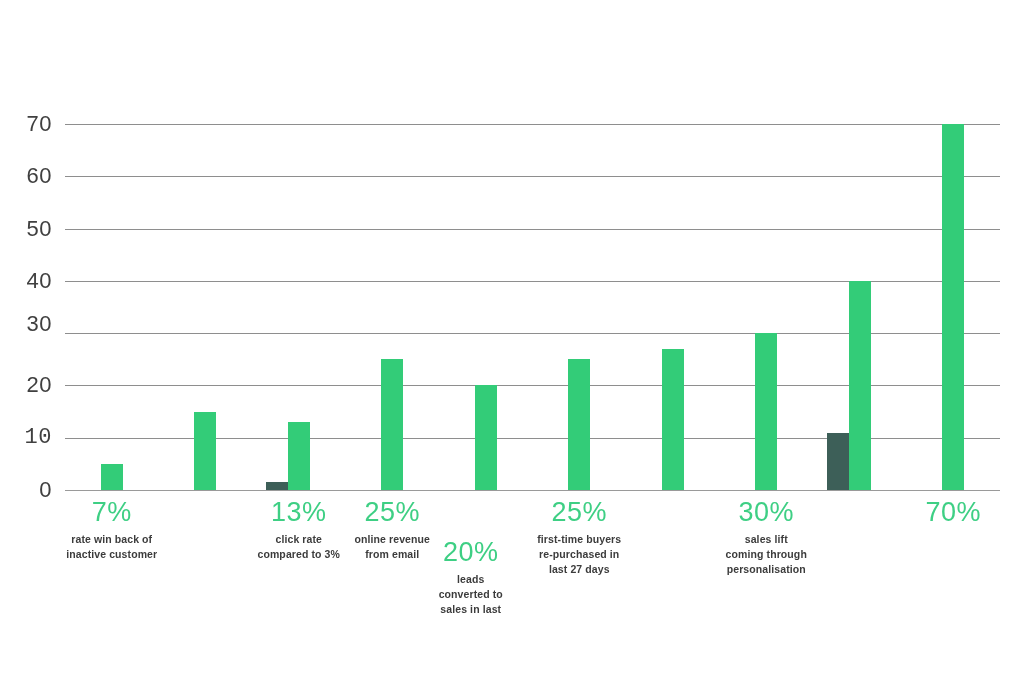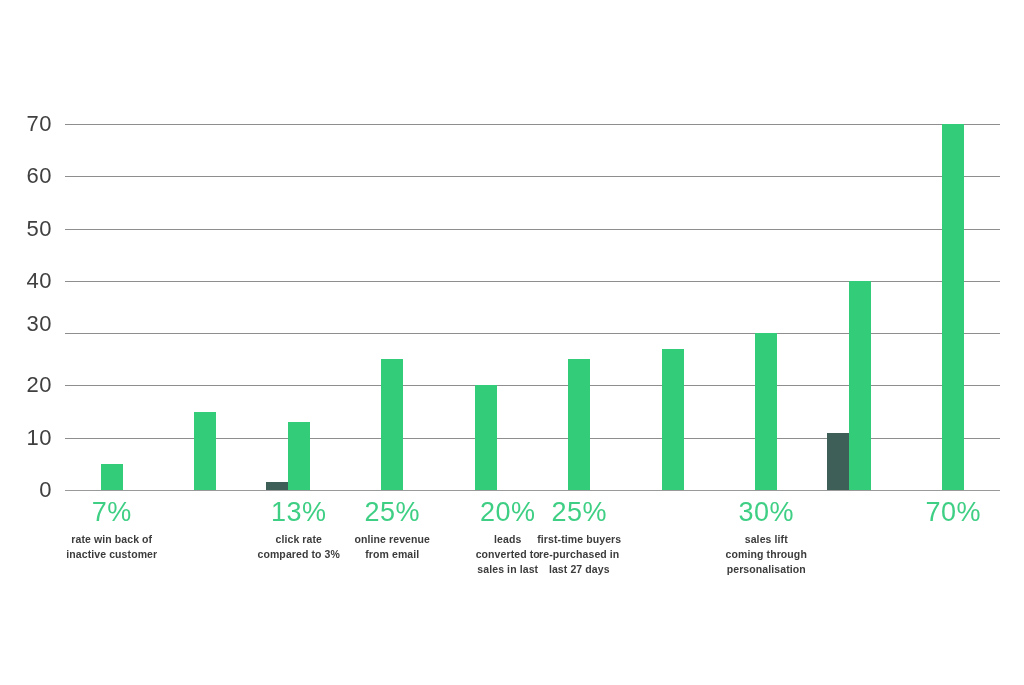--- a/index.html
+++ b/index.html
@@ -112,21 +112,21 @@
     color: #3ecf84;
   }
 </style>
 </head>
 <body>
 
 <div id="chart-root">
 
   <div id="y-axis">
       <div class="y-tick-label" style="top: 490px;">0</div>
-      <div class="y-tick-label" style="top: 437.714px;">10</div>
+      <div class="y-tick-label" style="top: 437.714px; font-family: Liberation Mono, monospace;">10</div>
       <div class="y-tick-label" style="top: 385.429px;">20</div>
       <div class="y-tick-label" style="top: 324px;">30</div>
       <div class="y-tick-label" style="top: 280.857px;">40</div>
       <div class="y-tick-label" style="top: 228.571px;">50</div>
       <div class="y-tick-label" style="top: 176.286px;">60</div>
       <div class="y-tick-label" style="top: 124px;">70</div>
     </div>
 
   <div class="plot-area" id="plot-area">
     <div id="gridlines">
@@ -181,21 +181,21 @@
         <span class="desc">rate win back of<br>inactive customer</span>
       </div>
       <div class="x-label" style="width: 93.5px; left: 187px;">
         <span class="pct">13%</span>
         <span class="desc">click rate<br>compared to 3%</span>
       </div>
       <div class="x-label" style="width: 93.5px; left: 280.5px;">
         <span class="pct">25%</span>
         <span class="desc">online revenue<br>from email</span>
       </div>
-      <div class="x-label" style="width: 93.5px; left: 396px;">
+      <div class="x-label" style="width: 93.5px; left: 359px; margin-top: 40px;">
         <span class="pct">20%</span>
         <span class="desc">leads<br>converted to<br>sales in last</span>
       </div>
       <div class="x-label" style="width: 93.5px; left: 467.5px;">
         <span class="pct">25%</span>
         <span class="desc">first-time buyers<br>re-purchased in<br>last 27 days</span>
       </div>
       <div class="x-label" style="width: 93.5px; left: 654.5px;">
         <span class="pct">30%</span>
         <span class="desc">sales lift<br>coming through<br>personalisation</span>

